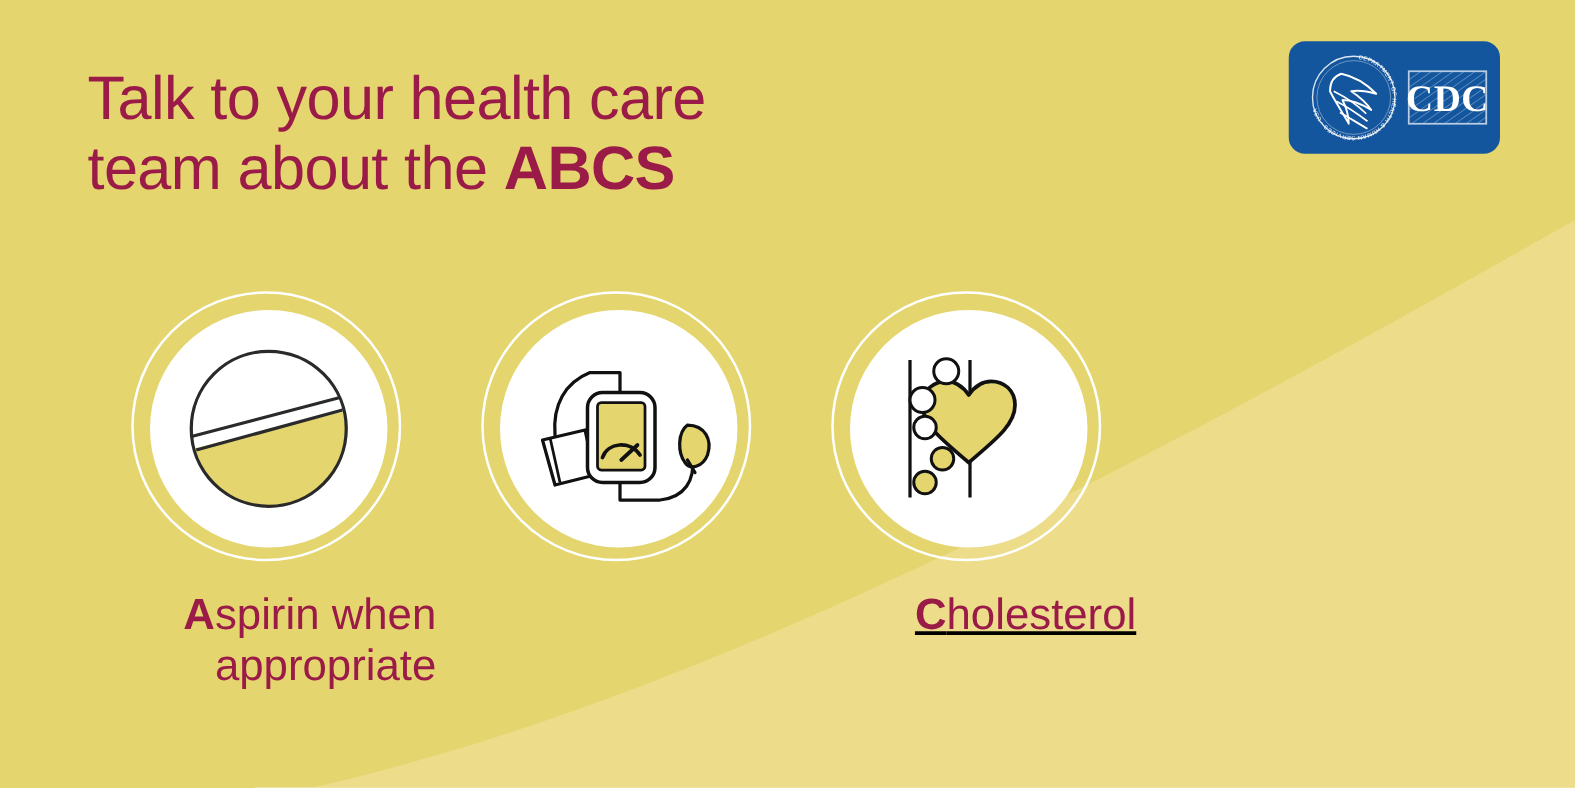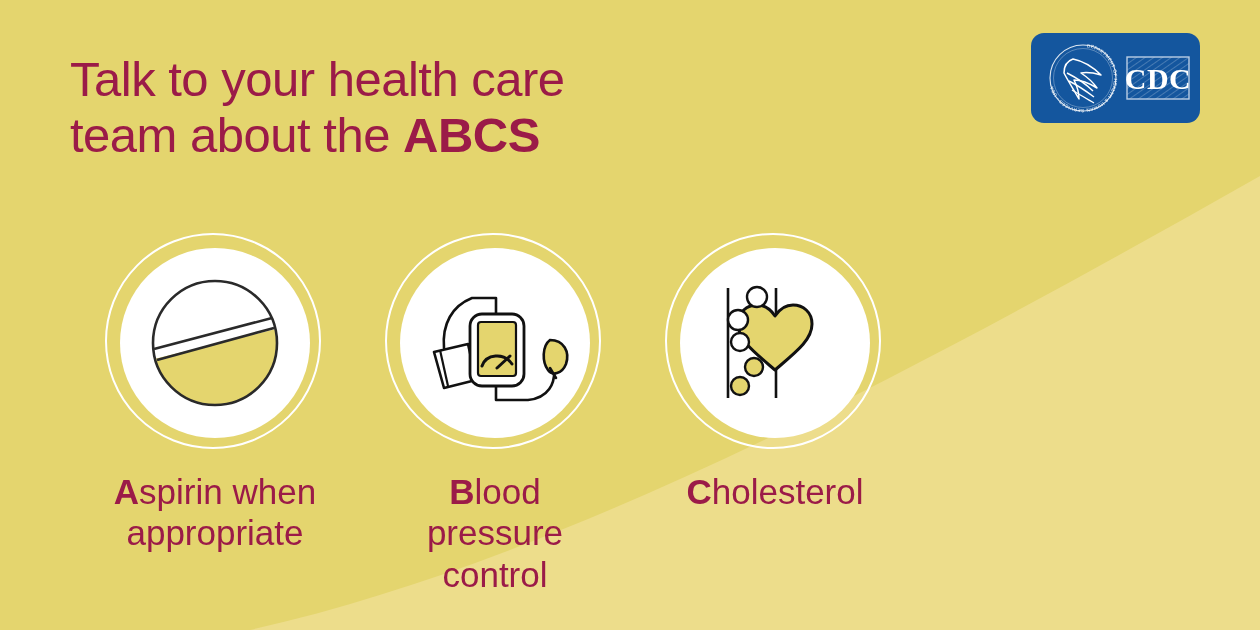--- a/index.html
+++ b/index.html
@@ -104,20 +104,21 @@
     width: 190px;
     height: 190px;
   }
   .caption {
     margin-top: 18px;
     color: #9b1b48;
     font-size: 35px;
     line-height: 1.18;
     font-weight: 400;
     padding: 0 6px;
+    text-align: right;
   }
   .caption .lead {
     font-weight: 700;
   }
 </style>
 </head>
 <body>
 
 <div id="poster" style="background: rgb(228, 213, 110);">
 
@@ -206,24 +207,23 @@
           <rect x="78" y="74" width="38" height="54" rx="3" fill="#e4d56e" stroke="#111111" stroke-width="2.2"></rect>
 
           <path d="M82 118 C 86 106 104 104 112 116" fill="none" stroke="#111111" stroke-width="3" stroke-linecap="round"></path>
           <line x1="97" y1="120" x2="110" y2="108" stroke="#111111" stroke-width="3" stroke-linecap="round"></line>
 
           <path d="M150 92 C 164 92 170 104 166 116 C 162 126 152 128 148 122
                    C 142 114 142 98 150 92 Z" fill="#e4d56e" stroke="#111111" stroke-width="2.6"></path>
           <path d="M150 120 L 156 130" stroke="#111111" stroke-width="2.6" stroke-linecap="round"></path>
         </svg>
       </div>
-      <div class="caption" style="color: rgb(155, 27, 72);"><span class="lead">B</span><span>lood</span><br><span>pressure</span><br><span>control</span></div>
     </div>
 
-    <div class="item" style="left:635px;">
+    <div class="item" style="left:635px;text-decoration:underline;">
       <div class="circle-wrap">
         <div class="ring"></div>
         <div class="disc"></div>
         <svg class="glyph" viewBox="0 0 190 190">
 
           <line x1="48" y1="40" x2="48" y2="150" stroke="#111111" stroke-width="2.6"></line>
           <line x1="96" y1="40" x2="96" y2="150" stroke="#111111" stroke-width="2.6"></line>
 
           <path d="M95 122 C 74 104 58 92 58 76 C 58 64 67 57 77 57 C 85 57 91 62 95 68
                    C 99 62 105 57 113 57 C 123 57 132 64 132 76 C 132 92 116 104 95 122 Z" fill="#e4d56e" stroke="#111111" stroke-width="3" stroke-linejoin="round"></path>

